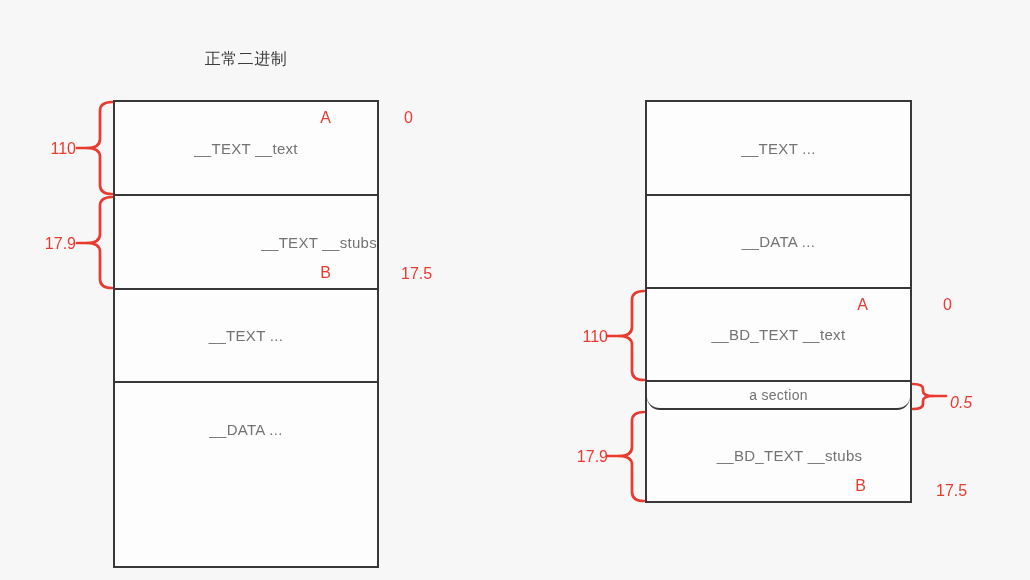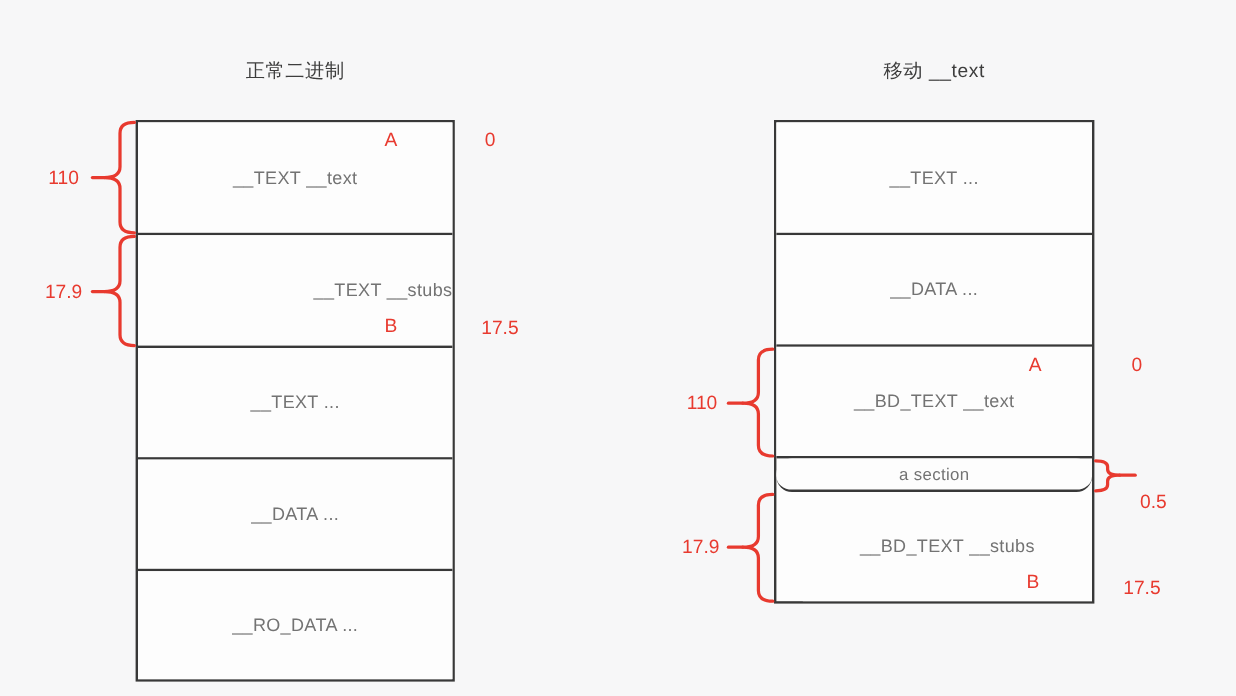--- a/index.html
+++ b/index.html
@@ -32,21 +32,21 @@
   .sect-label{font-size:15px;color:#737373;letter-spacing:.3px;}
   .sect-thin .sect-label{font-size:14px;}
   .marker{
     position:absolute;font-size:16px;color:#e83a2f;line-height:1;
   }
   .marker-top{top:8px;}
   .marker-bottom{bottom:7px;}
   .red-num{
     position:absolute;font-size:16px;color:#e83a2f;line-height:1;white-space:nowrap;
   }
-  .num-right-align{text-align:center;}
+  .num-right-align{text-align:right;}
   svg.overlay{position:absolute;left:0;top:0;pointer-events:none;}
 </style>
 </head>
 <body>
 
 <div class="canvas">
 
   <div class="diagram-title" style="left:113px;width:266px;">正常二进制</div>
 
   <div class="stack stack-left">
@@ -57,31 +57,27 @@
     <div class="sect" style="height:94px;justify-content:flex-end;">
       <span class="sect-label">__TEXT __stubs</span>
       <span class="marker marker-bottom" style="right:46px;">B</span>
     </div>
     <div class="sect" style="height:93px;">
       <span class="sect-label">__TEXT ...</span>
     </div>
     <div class="sect" style="height:93px;">
       <span class="sect-label">__DATA ...</span>
     </div>
-    <div class="sect" style="flex:1;">
-      <span class="sect-label">__RO_DATA ...</span>
-    </div>
   </div>
 
   <div class="red-num num-right-align" style="left:30px;top:141px;width:46px;">110</div>
   <div class="red-num num-right-align" style="left:30px;top:236px;width:46px;">17.9</div>
   <div class="red-num" style="left:404px;top:110px;">0</div>
   <div class="red-num" style="left:401px;top:266px;">17.5</div>
 
-  <div class="diagram-title" style="left:645px;width:267px;">移动 __text</div>
 
   <div class="stack stack-right">
     <div class="sect" style="height:94px;">
       <span class="sect-label">__TEXT ...</span>
     </div>
     <div class="sect" style="height:93px;">
       <span class="sect-label">__DATA ...</span>
     </div>
     <div class="sect" style="height:93px;">
       <span class="marker marker-top" style="right:42px;">A</span>
@@ -92,21 +88,21 @@
     </div>
     <div class="sect" style="flex:1;margin-left:22px;">
       <span class="sect-label">__BD_TEXT __stubs</span>
       <span class="marker marker-bottom" style="right:44px;">B</span>
     </div>
   </div>
 
   <div class="red-num num-right-align" style="left:562px;top:329px;width:46px;">110</div>
   <div class="red-num num-right-align" style="left:560px;top:449px;width:48px;">17.9</div>
   <div class="red-num" style="left:943px;top:297px;">0</div>
-  <div class="red-num" style="left:950px;top:411px;">0.5</div>
+  <div class="red-num" style="left:950px;top:395px;font-style:italic;">0.5</div>
   <div class="red-num" style="left:936px;top:483px;">17.5</div>
 
   <svg class="overlay" width="1030" height="580" viewBox="0 0 1030 580">
     <g stroke="#e83a2f" stroke-width="2.7" fill="none" stroke-linecap="round" stroke-linejoin="round">
 
       <path d="M112,102 Q100,102 100,111 L100,139 Q100,148 87,148 Q100,148 100,157 L100,185 Q100,194 112,194"></path>
       <path d="M77,148 L87,148"></path>
 
       <path d="M112,197 Q100,197 100,206 L100,234 Q100,243 87,243 Q100,243 100,252 L100,279 Q100,288 112,288"></path>
       <path d="M77,243 L87,243"></path>

